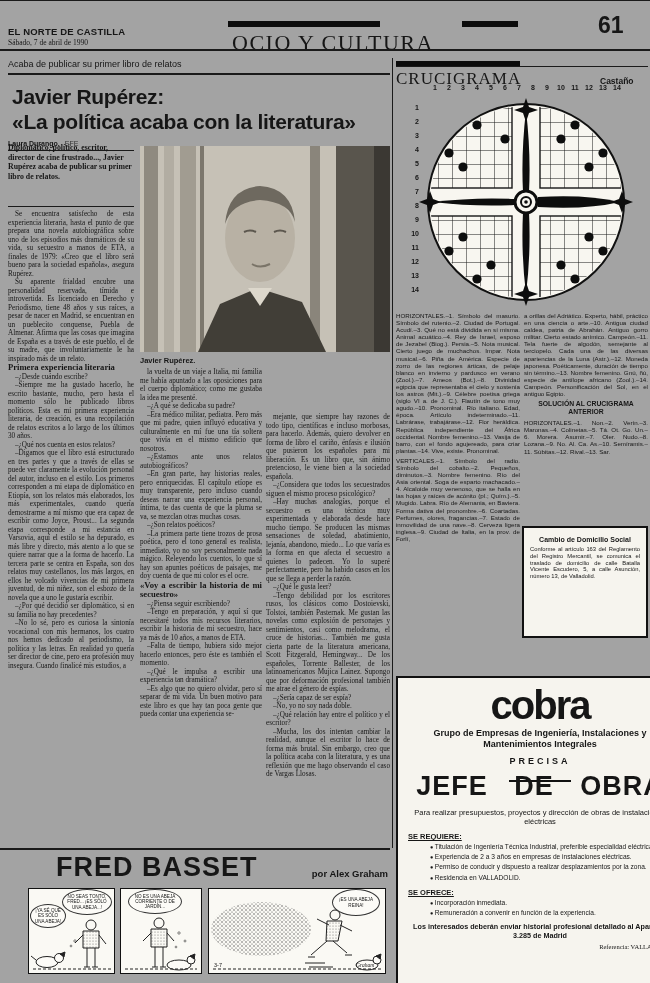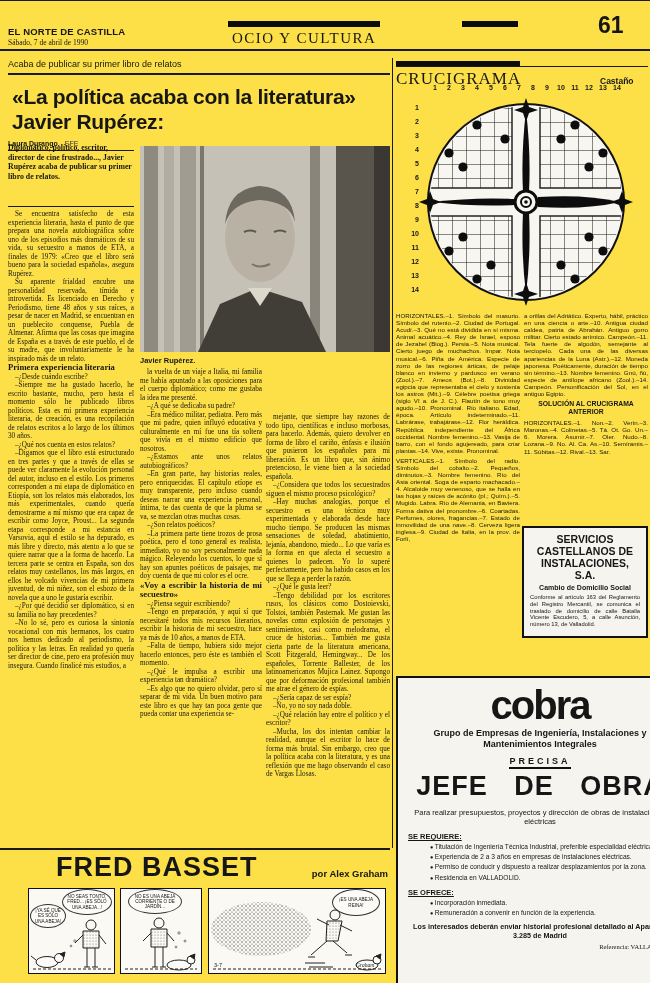--- a/index.html
+++ b/index.html
@@ -1,24 +1,24 @@
 <!DOCTYPE html>
 <html lang="es"><head>
 <meta charset="utf-8">
 <style>
   html,body{margin:0;padding:0;background:#888;}
-  .page{position:relative;width:650px;height:983px;background:#fde047;color:#161616;
+  .page{position:relative;width:650px;height:983px;background:#a3a3a3;color:#161616;
         font-family:"Liberation Serif",serif;overflow:hidden;margin:0 auto;}
   .abs{position:absolute;}
   .bar{background:#0c0c0c;}
   .rule{background:#1a1a1a;}
   
   .masthead-name{font-family:"Liberation Sans",sans-serif;font-weight:bold;font-size:9.5px;letter-spacing:.2px;}
   .masthead-date{font-size:7.5px;margin-top:1px;}
-  .section-title{font-size:15px;letter-spacing:1.5px;}
+  .section-title{font-size:22px;letter-spacing:1.5px;}
   .page-number{font-family:"Liberation Sans",sans-serif;font-weight:bold;font-size:23px;}
   
   .kicker{font-family:"Liberation Sans",sans-serif;font-size:9px;}
   .headline{font-family:"Liberation Sans",sans-serif;font-weight:bold;font-size:21px;line-height:25px;letter-spacing:-.3px;}
   .byline{font-family:"Liberation Sans",sans-serif;font-weight:bold;font-size:7px;}
   .byline .agency{font-weight:normal;color:#333;margin-left:5px;}
   .lead{font-weight:bold;font-size:7.8px;line-height:9.6px;}
   .caption{font-family:"Liberation Sans",sans-serif;font-weight:bold;font-size:7.5px;}
   .bodycol{font-size:7.2px;line-height:8.5px;text-align:justify;overflow:hidden;}
   .bodycol p{margin:0;text-indent:7px;}
@@ -36,21 +36,21 @@
   
   .ad-serv{border:2px solid #111;background:#f6f4ee;box-sizing:border-box;padding:5px 6px;text-align:center;}
   .ad-serv .nm{font-family:"Liberation Sans",sans-serif;font-weight:bold;font-size:10.5px;line-height:12px;}
   .ad-serv .sub{font-family:"Liberation Sans",sans-serif;font-weight:bold;font-size:7px;margin-top:3px;}
   .ad-serv .bd{font-family:"Liberation Sans",sans-serif;font-size:5.8px;line-height:6.8px;text-align:justify;margin-top:3px;}
   .ad-cobra{border:2px solid #111;background:#f6f4ee;box-sizing:border-box;padding:6px 10px;
             font-family:"Liberation Sans",sans-serif;}
   .cobra-logo{font-weight:bold;font-size:40px;letter-spacing:-2px;text-align:center;line-height:42px;}
   .cobra-tag{font-weight:bold;font-size:9px;line-height:11px;text-align:center;margin-top:2px;}
   .cobra-precisa{font-weight:bold;font-size:9px;letter-spacing:3px;text-align:center;margin-top:6px;}
-  .cobra-precisa span{border-bottom:2px solid #111;padding-bottom:1px;}
+  .cobra-precisa span{border-bottom:2px solid #111;padding-bottom:14px;}
   .cobra-pos{font-weight:bold;font-size:27px;letter-spacing:1px;word-spacing:18px;text-align:center;margin-top:5px;}
   .cobra-intro{font-weight:normal;font-size:7.5px;line-height:9px;text-align:center;margin-top:6px;}
   .cobra-sec{font-weight:bold;font-size:7.5px;text-decoration:underline;margin-top:6px;}
   .cobra-list{margin:2px 0 0;padding-left:22px;font-size:6.6px;line-height:8.2px;list-style:none;}
   .cobra-list li{margin-bottom:2px;}
   .cobra-list li::before{content:"● ";font-size:5.5px;}
   .cobra-foot{font-weight:bold;font-size:7.2px;line-height:8.6px;text-align:center;margin-top:6px;}
   .cobra-ref{font-size:6.5px;text-align:right;margin-top:3px;font-family:"Liberation Serif",serif;}
   
   .comic-title{font-family:"Liberation Sans",sans-serif;font-weight:bold;font-size:27px;letter-spacing:1px;}
@@ -74,22 +74,22 @@
     <div class="masthead-name">EL NORTE DE CASTILLA</div>
     <div class="masthead-date">Sábado, 7 de abril de 1990</div>
   </div>
   <div class="abs section-title" style="left:232px;top:30px;">OCIO Y CULTURA</div>
   <div class="abs page-number" style="left:598px;top:12px;">61</div>
   <div class="abs rule" style="left:0;top:49px;width:650px;height:1.5px;"></div>
 
   <div class="abs kicker" style="left:8px;top:59px;">Acaba de publicar su primer libro de relatos</div>
   <div class="abs rule" style="left:8px;top:73px;width:382px;height:1.5px;"></div>
   <div class="abs headline" style="left:12px;top:84px;width:378px;">
+    <div>Javier Rupérez:</div>
     <div>«La política acaba con la literatura»</div>
-    <div>Javier Rupérez:</div>
   </div>
   <div class="abs byline" style="left:8px;top:140px;width:126px;">
     <span>Laura Durango.</span><span class="agency">EFE</span>
   </div>
   <div class="abs rule" style="left:8px;top:150px;width:126px;height:1px;"></div>
   <div class="abs lead" style="left:8px;top:143px;width:126px;">Diplomático, político, escritor, director de cine frustrado..., Javier Rupérez acaba de publicar su primer libro de relatos.</div>
   <div class="abs rule" style="left:8px;top:206px;width:126px;height:1px;"></div>
 
   <svg class="abs" style="left:140px;top:146px;" width="250" height="206" viewBox="0 0 250 206">
     <rect width="250" height="206" fill="#c6c1b6"></rect>
@@ -251,21 +251,20 @@
     <p>HORIZONTALES.–1. Símbolo del masurio. Símbolo del rutenio.–2. Ciudad de Portugal. Acudí.–3. Qué no está dividida en sí misma. Animal acuático.–4. Rey de Israel, esposo de Jezabel (Biog.). Persia.–5. Nota musical. Cierto juego de muchachos. Impar. Nota musical.–6. Piña de América. Especie de zorro de las regiones árticas, de pelaje blanco en invierno y pardusco en verano (Zool.).–7. Ameos (Bot.).–8. Divinidad egipcia que representaba el cielo y sostenía los astros (Mit.).–9. Célebre poetisa griega (siglo VI a. de J. C.). Flautín de tono muy agudo.–10. Pronominal. Río italiano. Edad, época. Artículo indeterminado.–11. Labrárase, trabajárase.–12. Flor heráldica. República independiente del África occidental. Nombre femenino.–13. Vasija de barro, con el fondo agujereado, para criar plantas.–14. Vive, existe. Pronominal.</p>
     <p>VERTICALES.–1. Símbolo del radio. Símbolo del cobalto.–2. Pequeños, diminutos.–3. Nombre femenino. Río del Asia oriental. Soga de esparto machacado.–4. Alcaloide muy venenoso, que se halla en las hojas y raíces de acónito (pl.; Quím.).–5. Mugido. Labra. Río de Alemania, en Baviera. Forma dativa del pronombre.–6. Coartadas. Perfumes, olores, fragancias.–7. Estado de inmovilidad de una nave.–8. Cerveza ligera inglesa.–9. Ciudad de Italia, en la prov. de Forlí,</p>
   </div>
   <div class="abs clues" style="left:524px;top:312px;width:124px;height:208px;">
     <p>a orillas del Adriático. Experto, hábil, práctico en una ciencia o arte.–10. Antigua ciudad caldea, patria de Abrahán. Antiguo gorro militar. Cierto estado anímico. Campeón.–11. Tela fuerte de algodón, semejante al terciopelo. Cada una de las diversas apariencias de la Luna (Astr.).–12. Moneda japonesa. Poéticamente, duración de tiempo sin término.–13. Nombre femenino. Gnú, ñú, especie de antílope africano (Zool.).–14. Campeón. Personificación del Sol, en el antiguo Egipto.</p>
     <p class="sol-head">SOLUCIÓN AL CRUCIGRAMA ANTERIOR</p>
     <p>HORIZONTALES.–1. Non.–2. Verín.–3. Maronas.–4. Colinetas.–5. Tá. Ot. Go. Un.–6. Morera. Asumir.–7. Oler. Nudo.–8. Lozana.–9. No. Al. Ca. As.–10. Semíramis.–11. Súbitas.–12. Rival.–13. Sar.</p>
   </div>
 
   <div class="abs ad-serv" style="left:522px;top:526px;width:126px;height:112px;">
-    <div class="nm">SERVICIOS CASTELLANOS DE INSTALACIONES, S.A.</div>
     <div class="sub">Cambio de Domicilio Social</div>
     <div class="bd">Conforme al artículo 163 del Reglamento del Registro Mercantil, se comunica el traslado de domicilio de calle Batalla Vicente Escudero, 5, a calle Asunción, número 13, de Valladolid.</div>
   </div>
 
   <div class="abs ad-cobra" style="left:396px;top:676px;width:288px;height:330px;">
     <div class="cobra-logo">cobra</div>
     <div class="cobra-tag">Grupo de Empresas de Ingeniería, Instalaciones y Mantenimientos Integrales</div>
     <div class="cobra-precisa"><span>PRECISA</span></div>
     <div class="cobra-pos">JEFE DE OBRA</div>
     <div class="cobra-intro">Para realizar presupuestos, proyectos y dirección de obras de instalaciones eléctricas</div>

